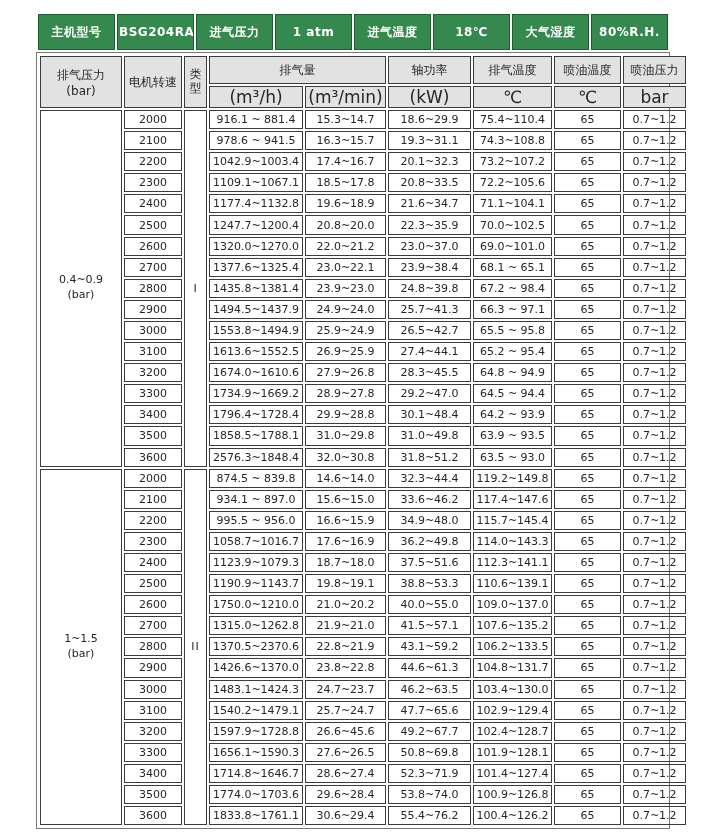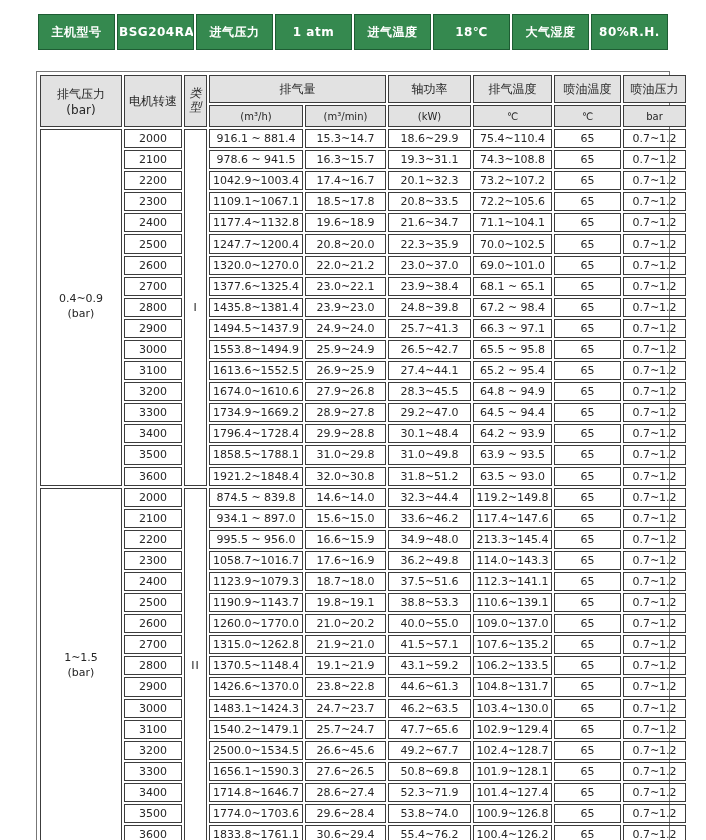--- a/index.html
+++ b/index.html
@@ -16,21 +16,21 @@
   .page {
     padding: 14px 36px 0 36px;
     box-sizing: border-box;
   }
   
   table.green-header {
     width: 100%;
     border-collapse: separate;
     border-spacing: 2px 0;
     table-layout: fixed;
-    margin-bottom: 21px;
+    margin-bottom: 2px;
   }
   table.green-header td {
     background: #35894f;
     border: 1px solid #1e5c33;
     color: #ffffff;
     font-size: 12px;
     font-weight: bold;
     text-align: center;
     height: 32px;
     letter-spacing: 0.5px;
@@ -57,33 +57,32 @@
     padding: 0;
     font-weight: normal;
     overflow: hidden;
     white-space: nowrap;
   }
   table.spec thead th {
     background: #e2e2e2;
     font-size: 12px;
   }
   table.spec thead tr.hrow-main th { height: 26px; }
-  table.spec thead tr.hrow-sub th  { height: 20px; font-size: 10px; }
+  table.spec thead tr.hrow-sub th  { height: 20px; font-size: 17px; }
   table.spec tbody td { height: 17.1px; }
   td.pressure-cell {
     font-size: 11.5px;
     line-height: 1.35;
     white-space: normal !important;
   }
   th.type-head {
     white-space: normal !important;
     word-break: break-all;
     line-height: 1.15;
     font-size: 12px;
-    font-style: italic;
   }
   td.type-cell {
     font-weight: bold;
     font-size: 12px;
     letter-spacing: 1px;
   }
 </style>
 </head>
 <body>
 
@@ -285,21 +284,21 @@
             <td>3500</td>
             <td>1858.5~1788.1</td>
             <td>31.0~29.8</td>
             <td>31.0~49.8</td>
             <td>63.9 ~ 93.5</td>
             <td>65</td>
             <td>0.7~1.2</td>
           </tr>
           <tr>
             <td>3600</td>
-            <td>1921.2~1848.4</td>
+            <td>2576.3~1848.4</td>
             <td>32.0~30.8</td>
             <td>31.8~51.2</td>
             <td>63.5 ~ 93.0</td>
             <td>65</td>
             <td>0.7~1.2</td>
           </tr>
           <tr>
             <td rowspan="17" class="pressure-cell">
               <div>1~1.5</div>
               <div>(bar)</div>
@@ -320,21 +319,21 @@
             <td>33.6~46.2</td>
             <td>117.4~147.6</td>
             <td>65</td>
             <td>0.7~1.2</td>
           </tr>
           <tr>
             <td>2200</td>
             <td>995.5 ~ 956.0</td>
             <td>16.6~15.9</td>
             <td>34.9~48.0</td>
-            <td>213.3~145.4</td>
+            <td>115.7~145.4</td>
             <td>65</td>
             <td>0.7~1.2</td>
           </tr>
           <tr>
             <td>2300</td>
             <td>1058.7~1016.7</td>
             <td>17.6~16.9</td>
             <td>36.2~49.8</td>
             <td>114.0~143.3</td>
             <td>65</td>
@@ -353,40 +352,40 @@
             <td>2500</td>
             <td>1190.9~1143.7</td>
             <td>19.8~19.1</td>
             <td>38.8~53.3</td>
             <td>110.6~139.1</td>
             <td>65</td>
             <td>0.7~1.2</td>
           </tr>
           <tr>
             <td>2600</td>
-            <td>1260.0~1770.0</td>
+            <td>1750.0~1210.0</td>
             <td>21.0~20.2</td>
             <td>40.0~55.0</td>
             <td>109.0~137.0</td>
             <td>65</td>
             <td>0.7~1.2</td>
           </tr>
           <tr>
             <td>2700</td>
             <td>1315.0~1262.8</td>
             <td>21.9~21.0</td>
             <td>41.5~57.1</td>
             <td>107.6~135.2</td>
             <td>65</td>
             <td>0.7~1.2</td>
           </tr>
           <tr>
             <td>2800</td>
-            <td>1370.5~1148.4</td>
-            <td>19.1~21.9</td>
+            <td>1370.5~2370.6</td>
+            <td>22.8~21.9</td>
             <td>43.1~59.2</td>
             <td>106.2~133.5</td>
             <td>65</td>
             <td>0.7~1.2</td>
           </tr>
           <tr>
             <td>2900</td>
             <td>1426.6~1370.0</td>
             <td>23.8~22.8</td>
             <td>44.6~61.3</td>
@@ -407,21 +406,21 @@
             <td>3100</td>
             <td>1540.2~1479.1</td>
             <td>25.7~24.7</td>
             <td>47.7~65.6</td>
             <td>102.9~129.4</td>
             <td>65</td>
             <td>0.7~1.2</td>
           </tr>
           <tr>
             <td>3200</td>
-            <td>2500.0~1534.5</td>
+            <td>1597.9~1728.8</td>
             <td>26.6~45.6</td>
             <td>49.2~67.7</td>
             <td>102.4~128.7</td>
             <td>65</td>
             <td>0.7~1.2</td>
           </tr>
           <tr>
             <td>3300</td>
             <td>1656.1~1590.3</td>
             <td>27.6~26.5</td>

